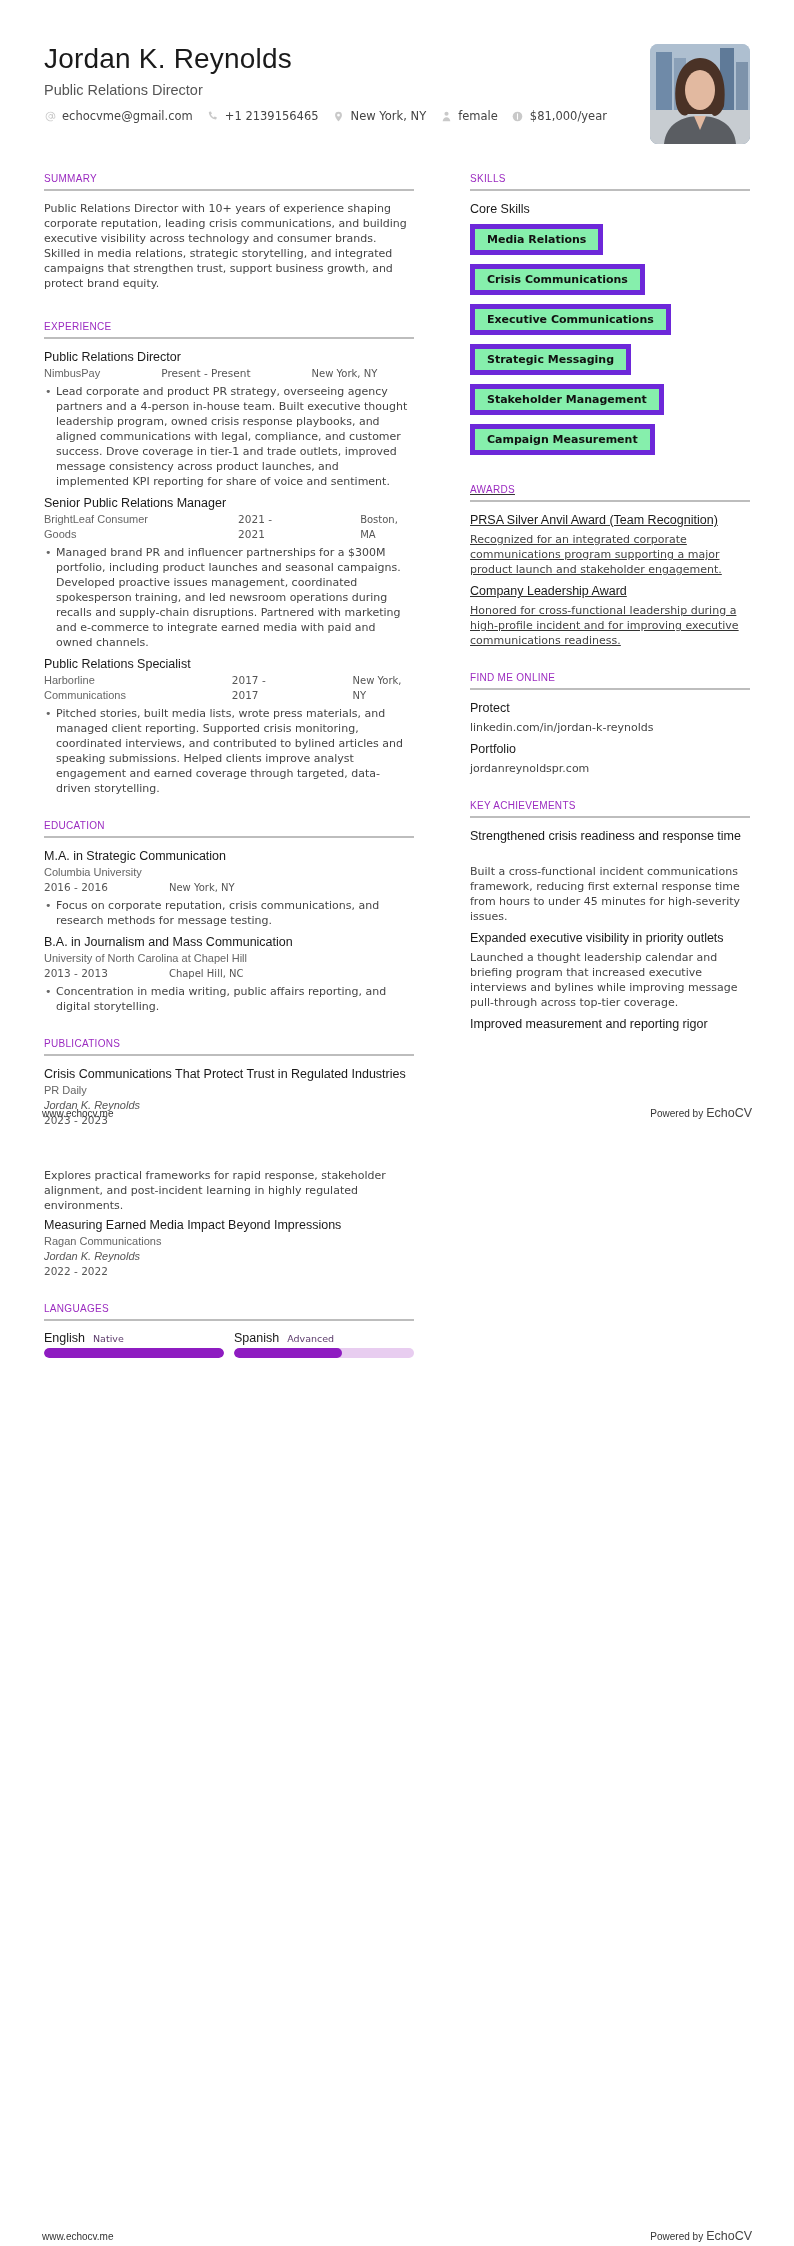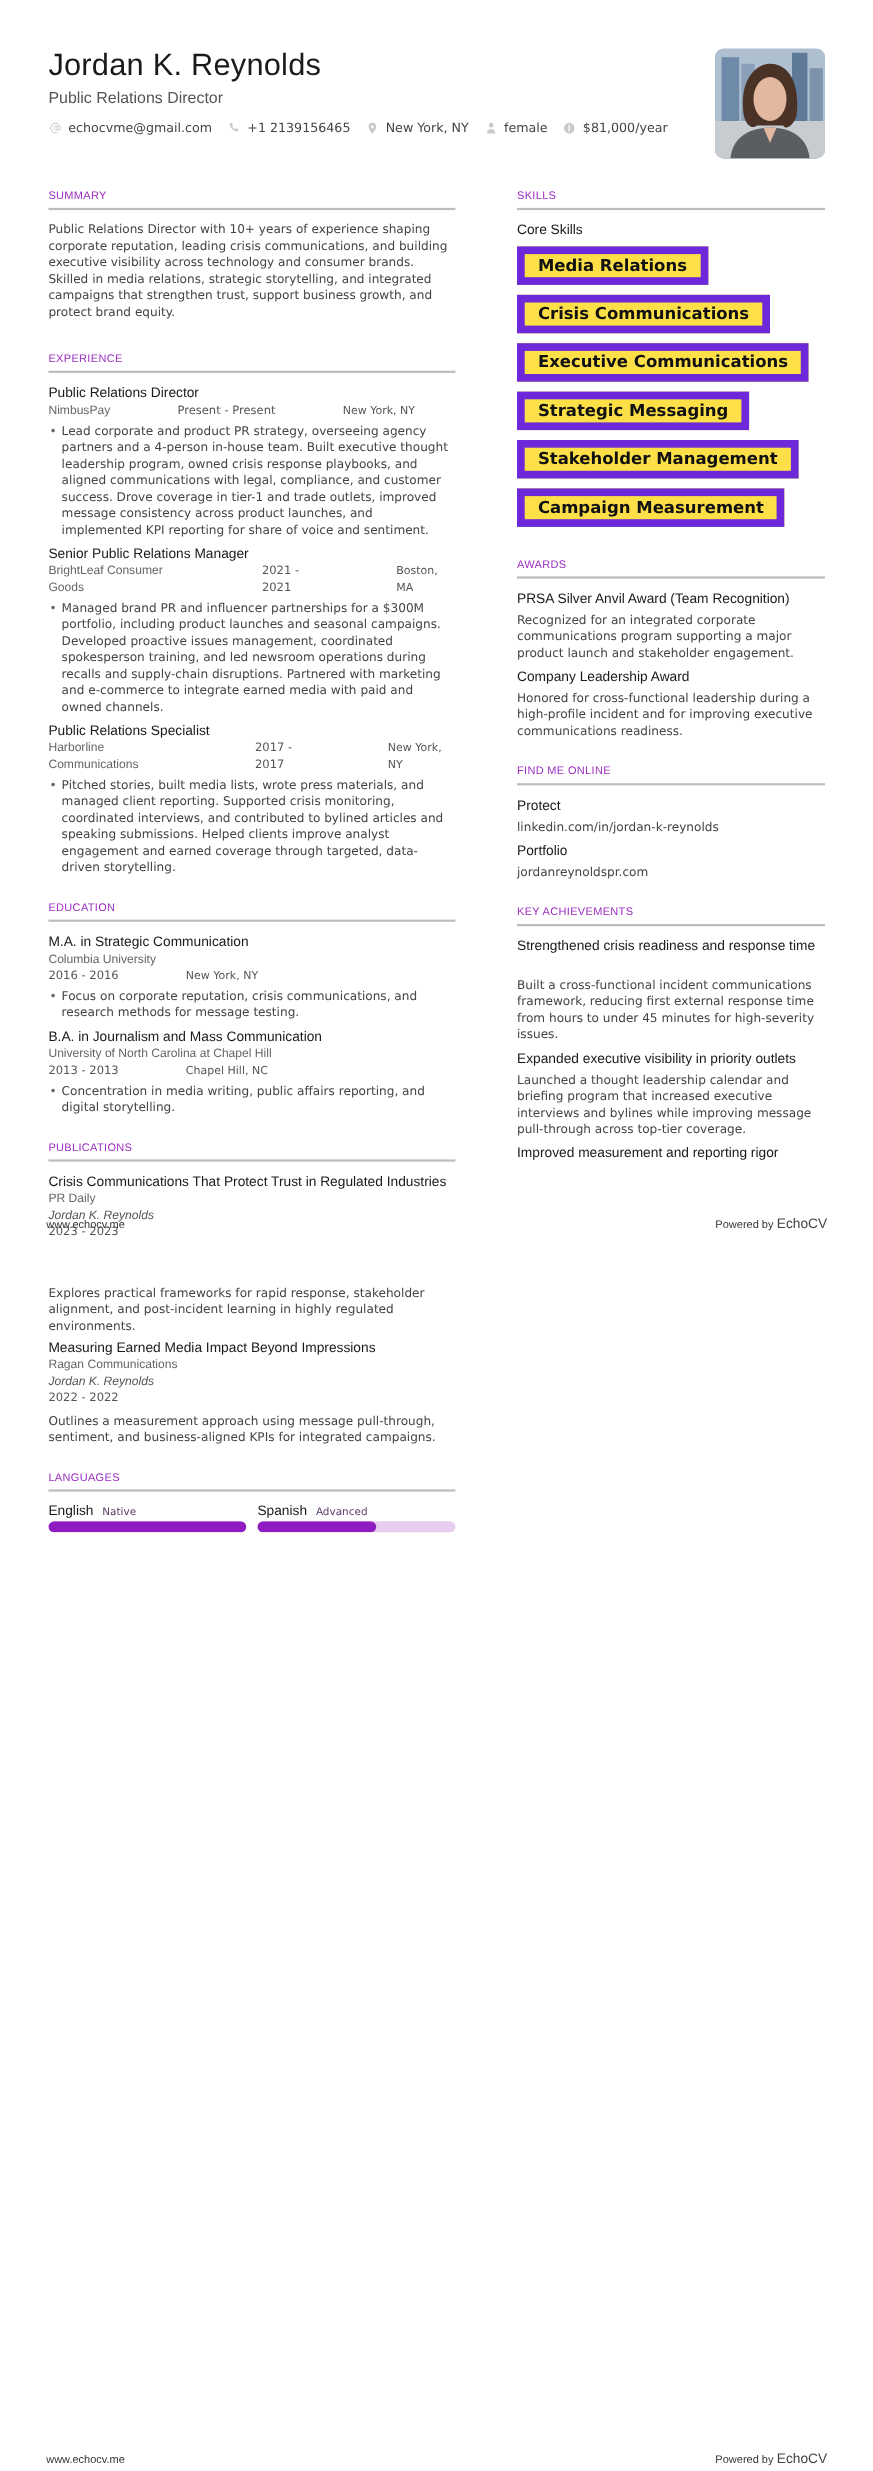--- a/index.html
+++ b/index.html
@@ -40,21 +40,21 @@
   .bullets { list-style: none; margin-top: 3px; }
   .bullets li { position: relative; padding-left: 12px; font-size: 11px; line-height: 15px; color: #444; }
   .bullets li::before { content: "•"; position: absolute; left: 1px; top: 0; color: #666; }
   .entry { margin-bottom: 6px; }
 
   .italic { font-family: "Liberation Sans", sans-serif; font-style: italic; font-size: 11px; color: #555; line-height: 15px; }
 
   
   .skill-group { font-family: "Liberation Sans", sans-serif; font-size: 12.5px; color: #1a1a1a; line-height: 17px; margin-bottom: 6px; }
   .chips { display: flex; flex-wrap: wrap; }
-  .chip { border: 7px solid #6d28d9; padding: 4px 12px; font-size: 15px; font-weight: bold; color: #111; margin: 0 8px 9px 0; line-height: 13px; background: #fde047; }
+  .chip { border: 5px solid #6d28d9; padding: 4px 12px; font-size: 11px; font-weight: bold; color: #111; margin: 0 8px 9px 0; line-height: 13px; background: #86efac; }
 
   
   .langs { display: flex; justify-content: space-between; }
   .lang { width: 180px; }
   .lang-head { display: flex; align-items: baseline; margin-bottom: 3px; }
   .lang-name { font-family: "Liberation Sans", sans-serif; font-size: 12.5px; color: #1a1a1a; margin-right: 8px; }
   .lang-level { font-size: 9.5px; color: #5a3a6a; }
   .bar { height: 10px; border-radius: 5px; background: #e8cdf0; overflow: hidden; }
   .bar-fill { height: 100%; background: #8e1cc1; border-radius: 5px; }
 
@@ -236,21 +236,21 @@
         <span class="chip">Crisis Communications</span>
         <span class="chip">Executive Communications</span>
         <span class="chip">Strategic Messaging</span>
         <span class="chip">Stakeholder Management</span>
       </div>
       <div class="chips">
         <span class="chip">Campaign Measurement</span>
       </div>
     </section>
 
-    <section style="margin-top:20px;">
+    <section style="margin-top:20px;text-decoration:underline;">
       <div class="sec-title">AWARDS</div>
       <div class="sec-rule"></div>
       <div class="entry">
         <div class="item-title">PRSA Silver Anvil Award (Team Recognition)</div>
         <div class="body-text" style="margin-top:3px;">Recognized for an integrated corporate communications program supporting a major product launch and stakeholder engagement.</div>
       </div>
       <div class="entry">
         <div class="item-title">Company Leadership Award</div>
         <div class="body-text" style="margin-top:3px;">Honored for cross-functional leadership during a high-profile incident and for improving executive communications readiness.</div>
       </div>
@@ -298,21 +298,20 @@
   <div class="col left" style="top:45px;">
     <div class="body-text">Explores practical frameworks for rapid response, stakeholder alignment, and post-incident learning in highly regulated environments.</div>
 
     <div class="entry" style="margin-top:4px;">
       <div class="item-title">Measuring Earned Media Impact Beyond Impressions</div>
       <div class="item-sub">Ragan Communications</div>
       <div class="italic">Jordan K. Reynolds</div>
       <div class="meta-row">
         <span class="dates">2022 - 2022</span>
       </div>
-      <div class="body-text" style="margin-top:5px;">Outlines a measurement approach using message pull-through, sentiment, and business-aligned KPIs for integrated campaigns.</div>
     </div>
 
     <section style="margin-top:24px;">
       <div class="sec-title">LANGUAGES</div>
       <div class="sec-rule"></div>
       <div class="langs">
         <div class="lang">
           <div class="lang-head">
             <span class="lang-name">English</span>
             <span class="lang-level">Native</span>

